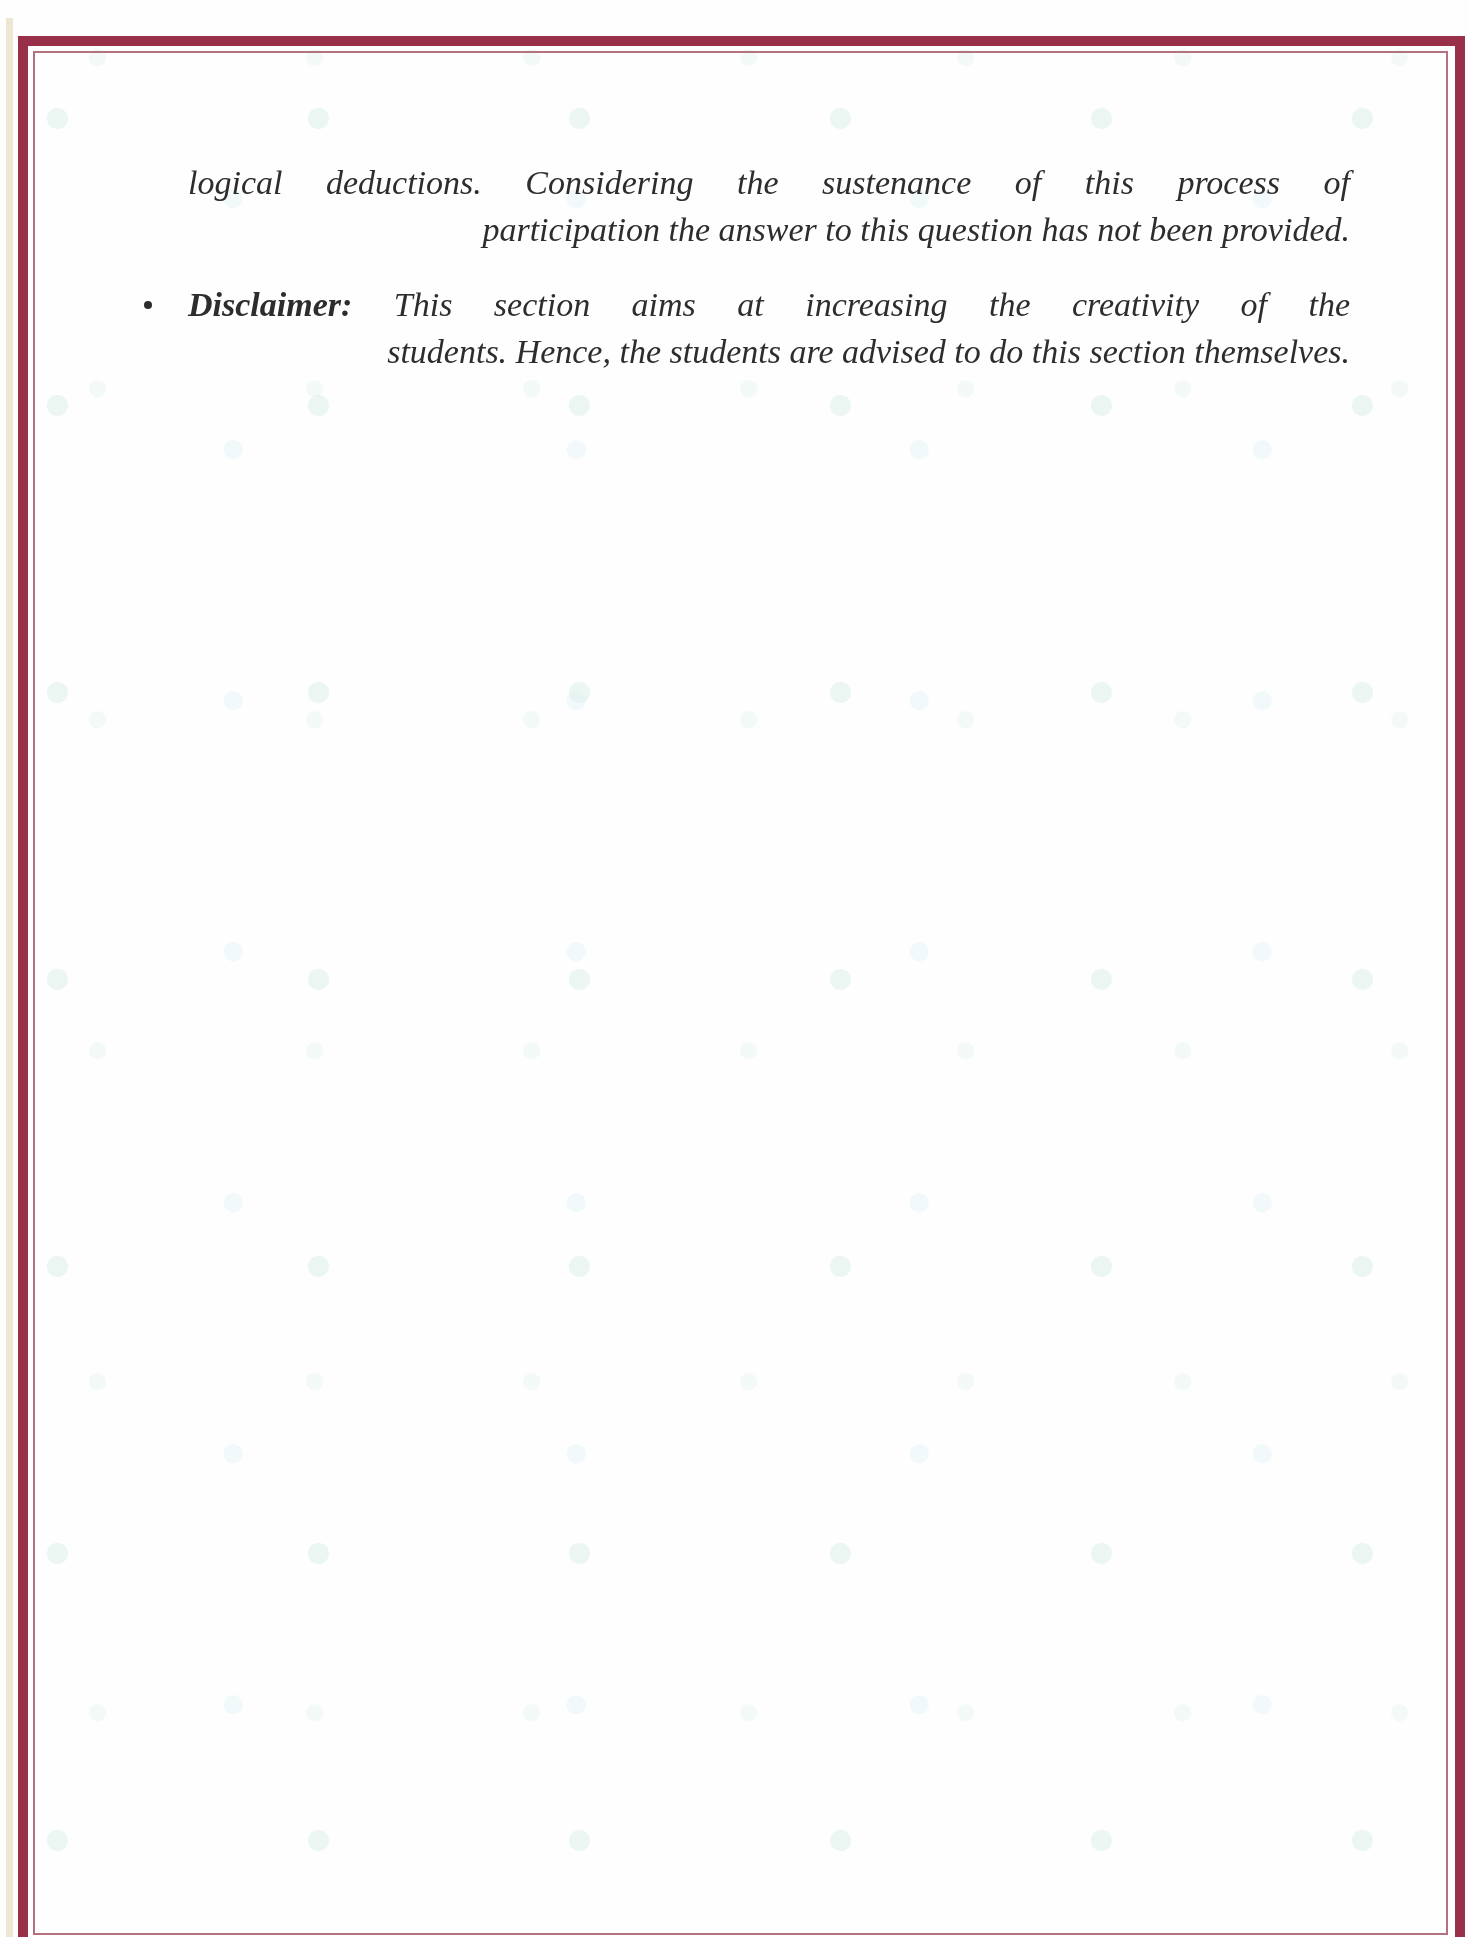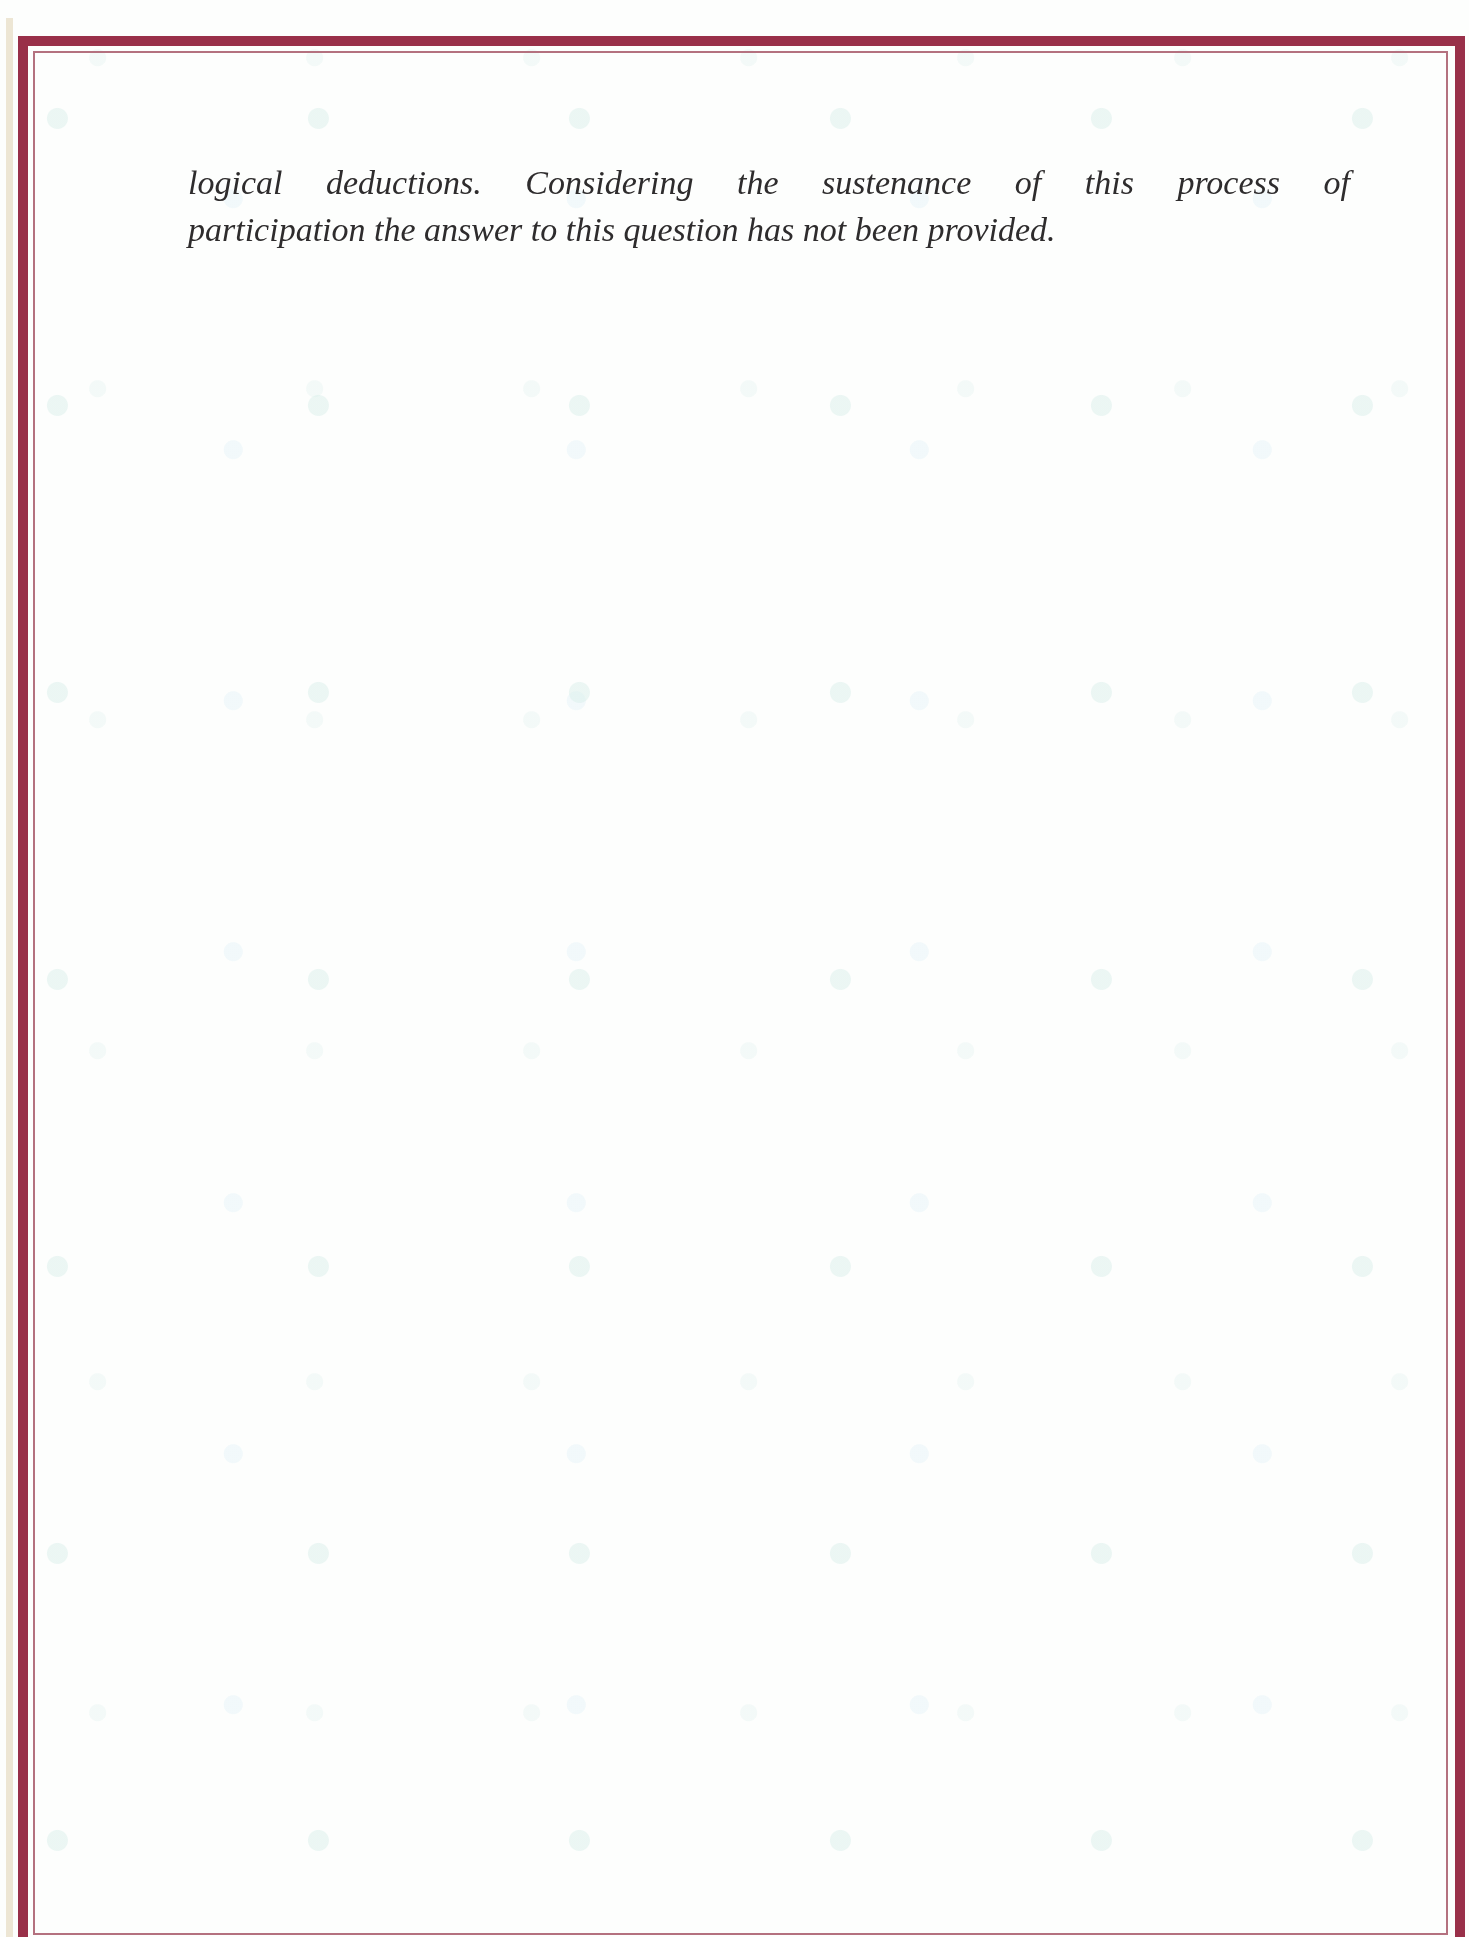--- a/index.html
+++ b/index.html
@@ -56,21 +56,21 @@
     position: absolute;
     left: 188px;
     top: 141px;
     width: 1162px;
     color: #2e2c2d;
     font-style: italic;
     font-size: 34px;
     line-height: 47px;
   }
   .line {
-    text-align: left;
+    text-align: right;
   }
   .jline {
     text-align: justify;
     text-align-last: justify;
   }
   .para {
     margin: 0 0 28px 0;
   }
   .bullet-item {
     position: relative;
@@ -97,15 +97,22 @@
   <div class="frame-outer"></div>
   <div class="frame-inner"></div>
 
   <div class="content">
 
     <div class="para">
       <div class="line jline">logical deductions. Considering the sustenance of this process of</div>
       <div class="line">participation the answer to this question has not been provided.</div>
     </div>
 
+    <div class="bullet-item">
+      <span class="bullet-marker"></span>
+      <div class="btext">
+        <div class="line jline"><span class="bold-lead">Disclaimer:</span> <span>This section aims at increasing the creativity of the</span></div>
+        <div class="line">students. Hence, the students are advised to do this section themselves.</div>
+      </div>
+    </div>
 
   </div>
 </div>
 
 </body></html>

